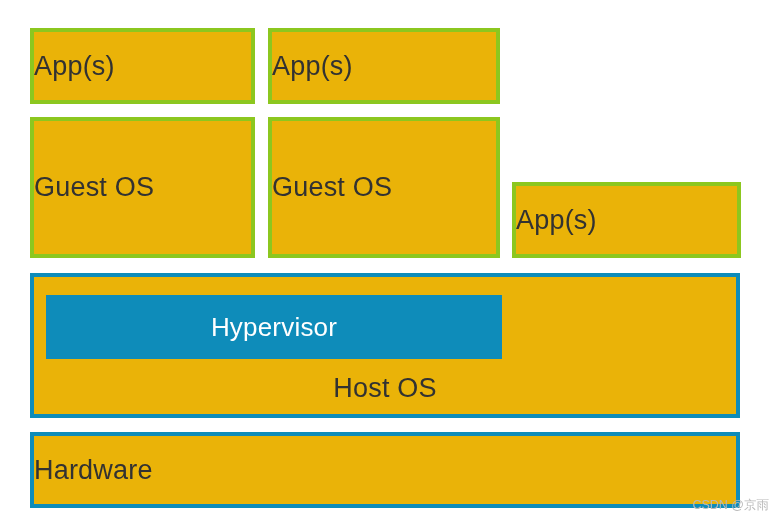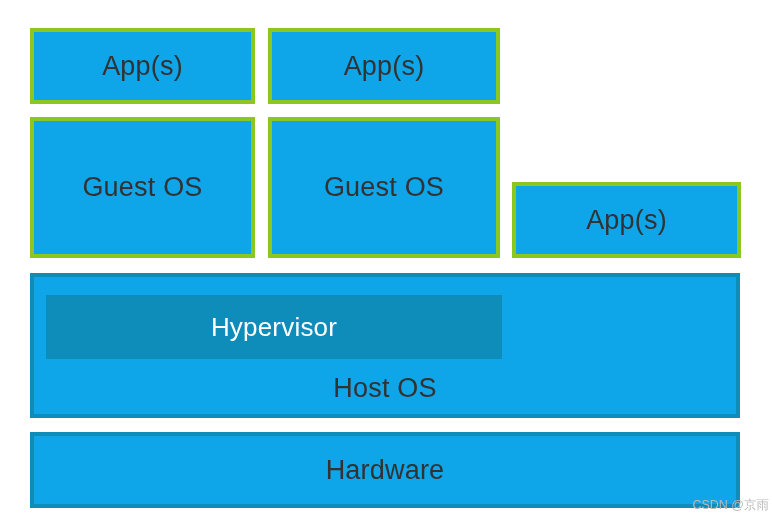--- a/index.html
+++ b/index.html
@@ -12,24 +12,23 @@
     width: 772px;
     height: 520px;
     background: #ffffff;
     font-family: "Liberation Sans", sans-serif;
     color: #323232;
     overflow: hidden;
   }
   .box {
     position: absolute;
     box-sizing: border-box;
-    background: #0ea5e9;
+    background: #eab308;
     display: flex;
     align-items: center;
-    justify-content: center;
     font-size: 27px;
     letter-spacing: 0.2px;
   }
   .green { border: 4px solid #8cc71f; }
   .blue  { border: 4px solid #0e8cba; }
 
   .app-top-left  { left: 30px;  top: 28px;  width: 225px; height: 76px; }
   .app-top-right { left: 268px; top: 28px;  width: 232px; height: 76px; }
   .guest-left    { left: 30px;  top: 117px; width: 225px; height: 141px; }
   .guest-right   { left: 268px; top: 117px; width: 232px; height: 141px; }

